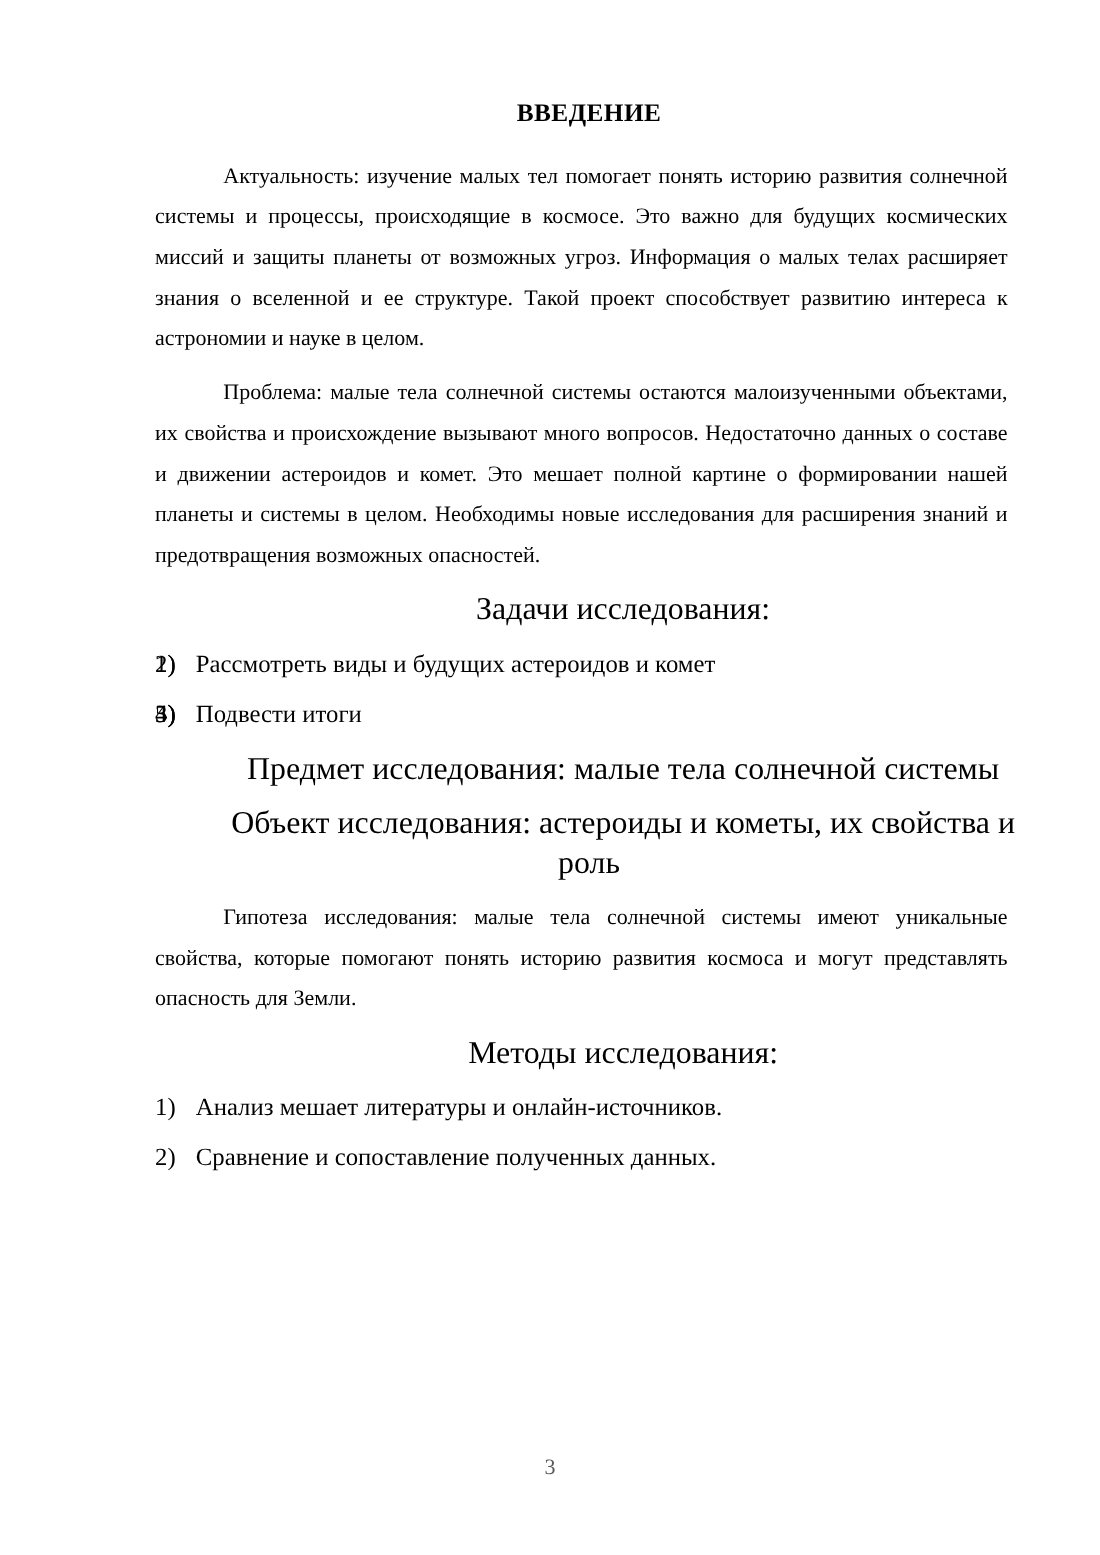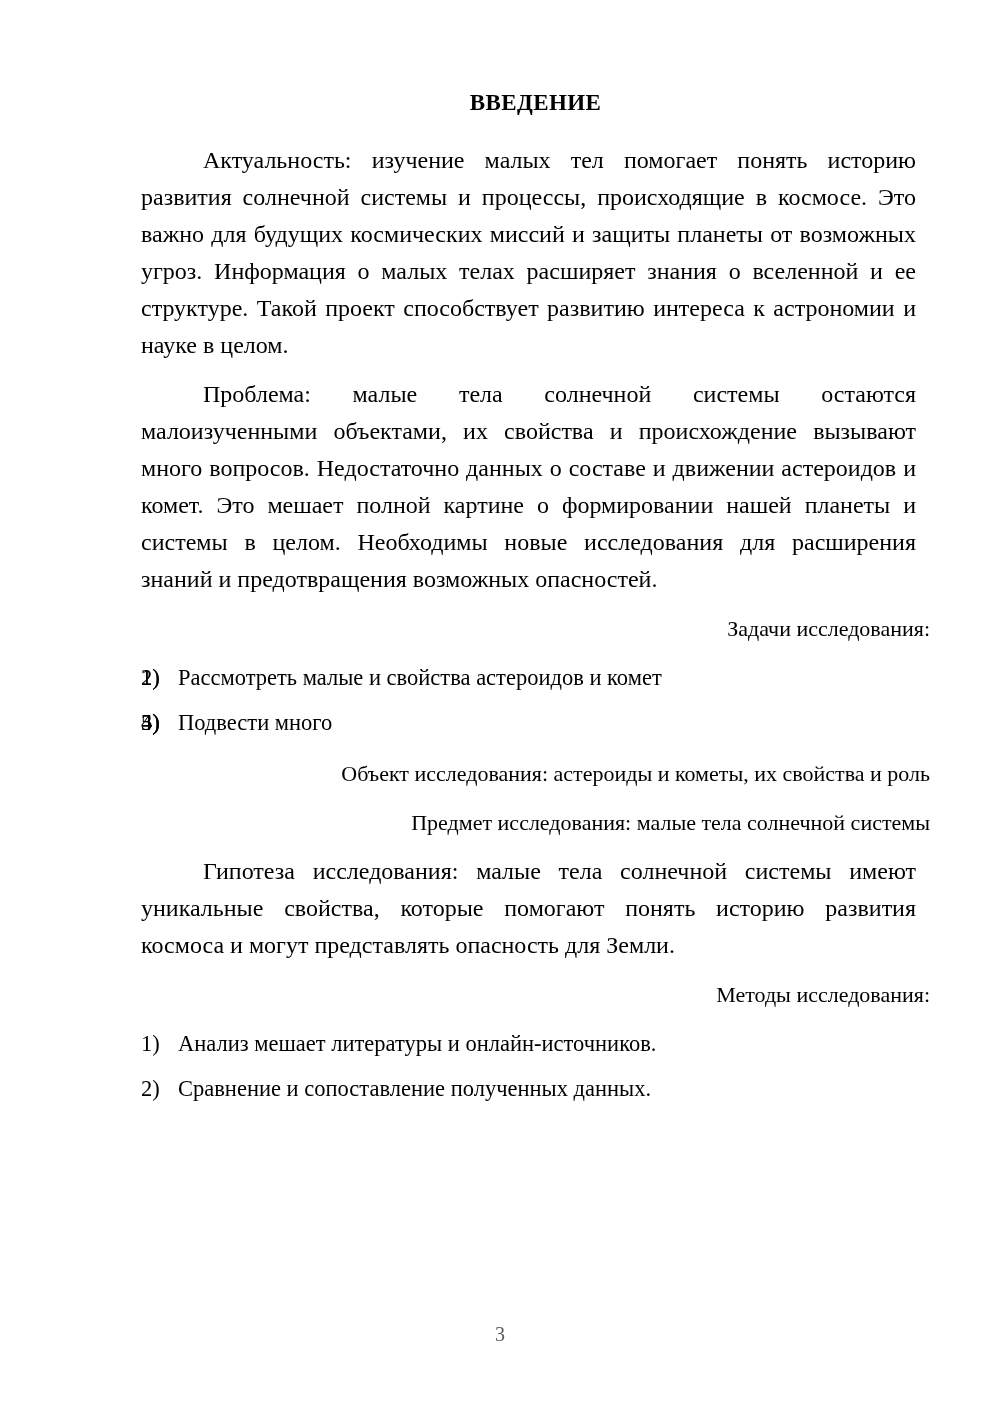--- a/index.html
+++ b/index.html
@@ -36,38 +36,38 @@
   .doc-heading {
     font-size: 23px;
     font-weight: bold;
     text-align: center;
     letter-spacing: 0.4px;
     margin: 0 0 24px 0;
     line-height: 1.3;
   }
 
   .para {
-    font-size: 24px;
+    font-size: 20px;
     line-height: 37px;
     text-align: justify;
     text-justify: inter-word;
     text-indent: 62px;
     margin: 0 14px 12px 0;
     hyphens: none;
   }
 
   .para:last-child {
     margin-bottom: 0;
   }
 
   
   .line {
-    font-size: 22px;
+    font-size: 29px;
     line-height: 37px;
-    text-align: right;
+    text-align: center;
     text-indent: 62px;
     margin: 0 0 12px 0;
   }
 
   .list {
     list-style: none;
     margin: 0;
     padding: 0;
   }
 
@@ -116,39 +116,39 @@
 
 
     <p class="line">Задачи исследования:</p>
 
     <ol class="list">
       <li class="list-item">
         <span class="marker">1)</span>
       </li>
       <li class="list-item">
         <span class="marker">2)</span>
-        <span>Рассмотреть малые и свойства астероидов и комет</span>
+        <span>Рассмотреть виды и будущих астероидов и комет</span>
       </li>
       <li class="list-item">
         <span class="marker">3)</span>
       </li>
       <li class="list-item">
         <span class="marker">4)</span>
       </li>
       <li class="list-item">
         <span class="marker">5)</span>
-        <span>Подвести много</span>
+        <span>Подвести итоги</span>
       </li>
     </ol>
 
     <div class="block-gap-sm"></div>
 
+    <p class="line">Предмет исследования: малые тела солнечной системы</p>
+
     <p class="line">Объект исследования: астероиды и кометы, их свойства и роль</p>
-
-    <p class="line">Предмет исследования: малые тела солнечной системы</p>
 
     <p class="para">Гипотеза исследования: малые тела солнечной системы имеют уникальные свойства, которые помогают понять историю развития космоса и могут представлять опасность для Земли.</p>
 
     <p class="line">Методы исследования:</p>
 
     <ol class="list">
       <li class="list-item">
         <span class="marker">1)</span>
         <span>Анализ мешает литературы и онлайн-источников.</span>
       </li>

